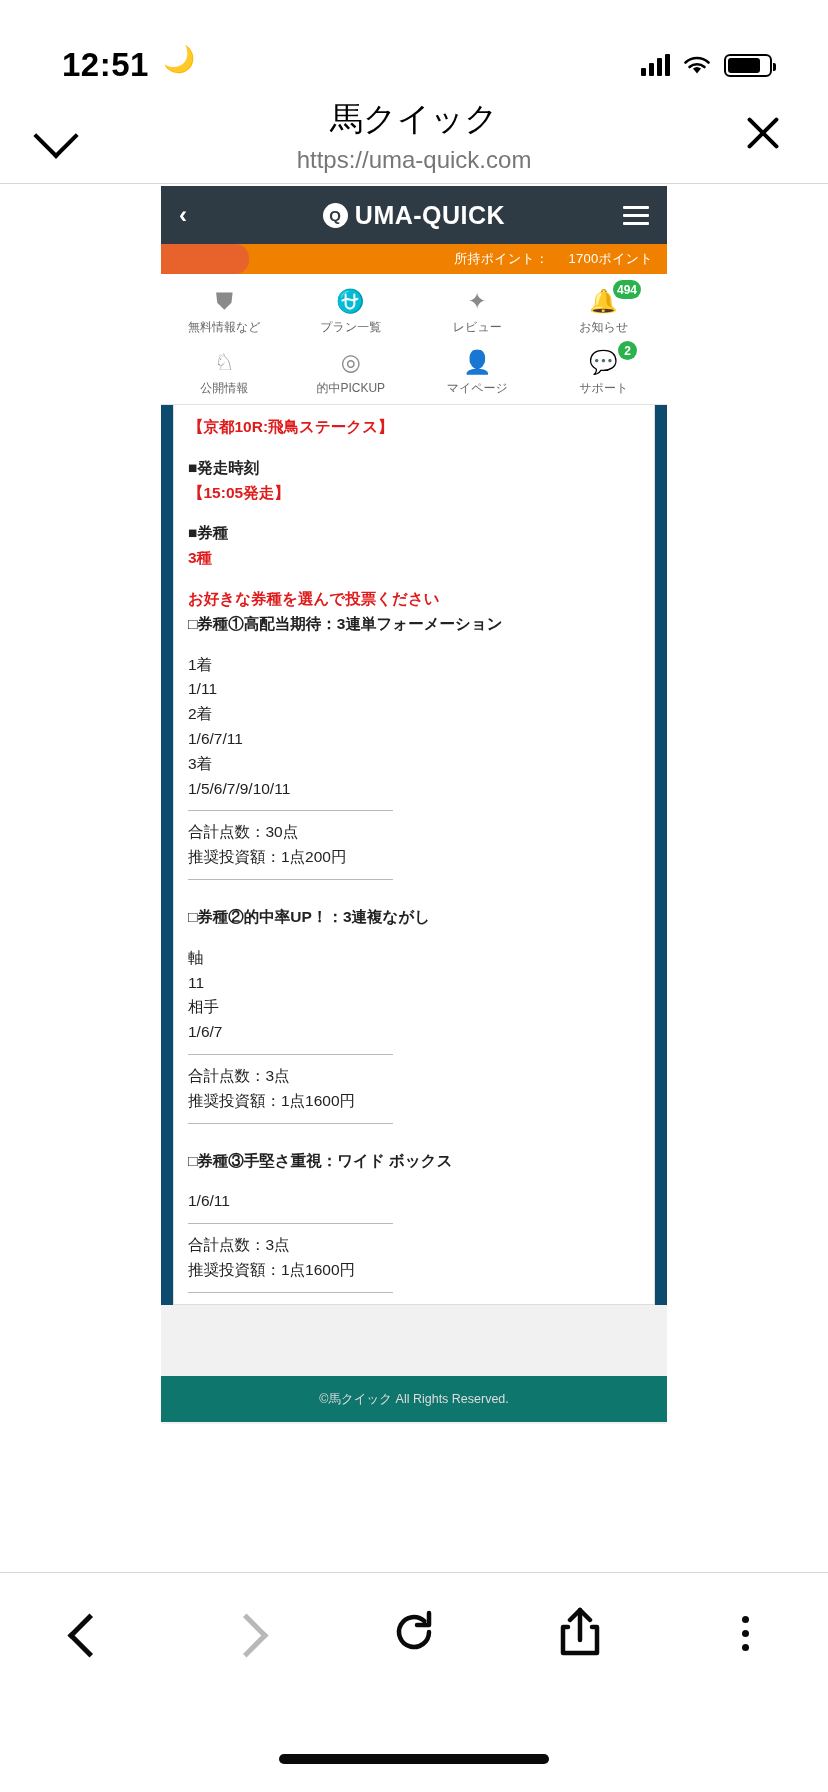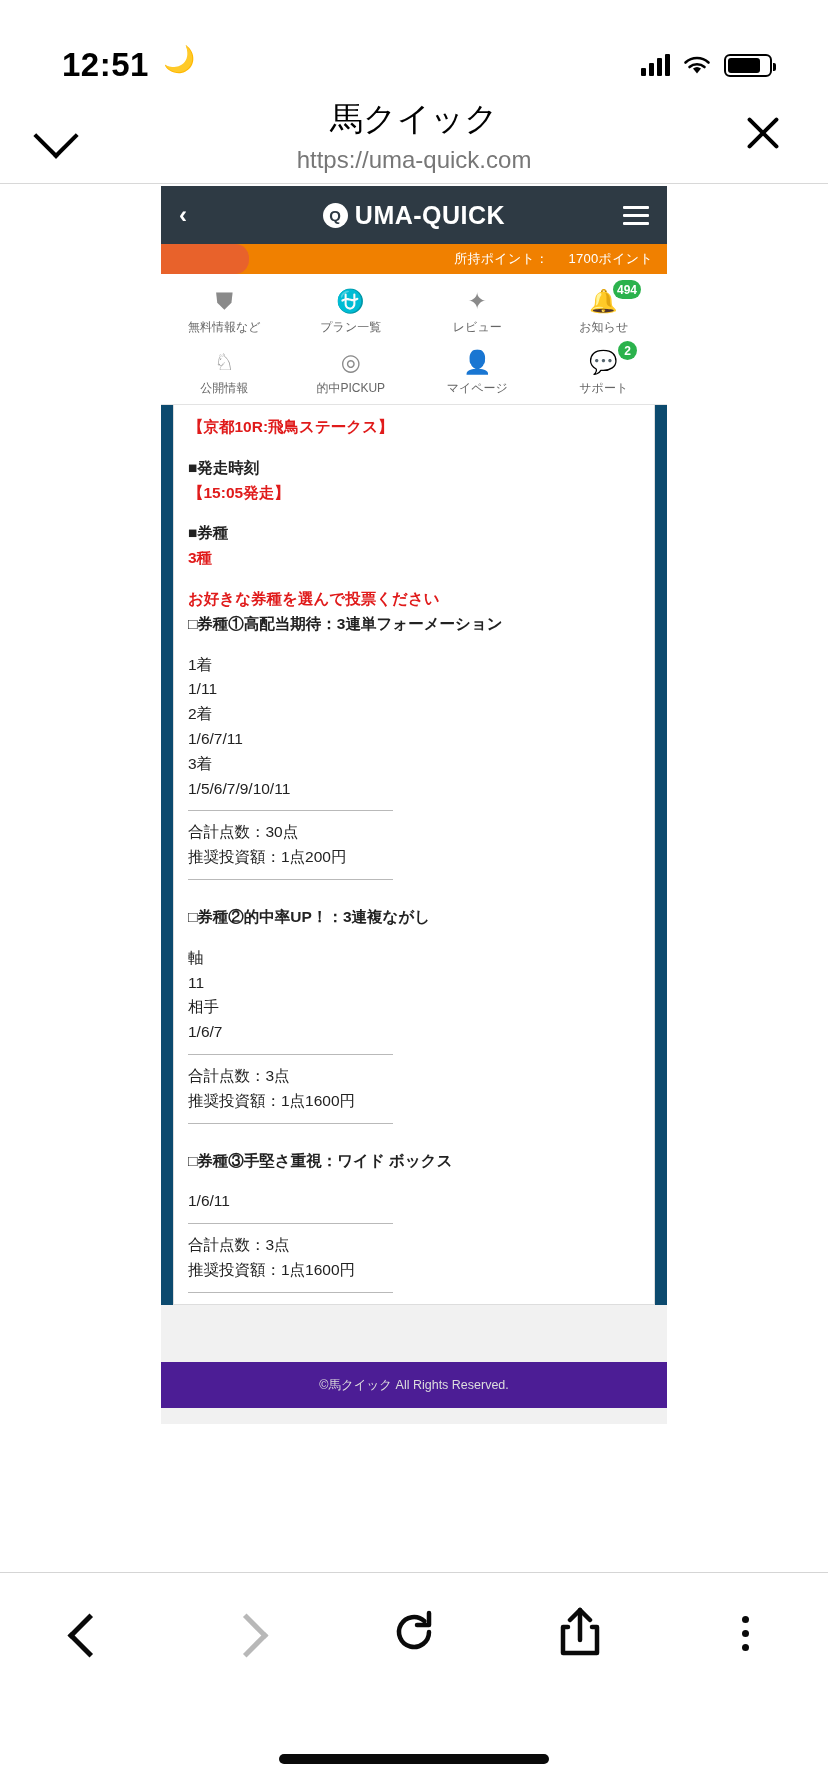--- a/index.html
+++ b/index.html
@@ -184,22 +184,22 @@
     overflow: hidden;
   }
   .ln { font-size: 15.5px; line-height: 1.6; color: #222; white-space: pre-wrap; }
   .ln.red { color: #e01b1b; font-weight: 700; }
   .ln.bold { font-weight: 700; }
   .ln.spacer { height: 16px; }
   .hr-line { height: 1px; background: #b9b9b9; width: 205px; margin: 9px 0; }
 
   .site-footer {
     position: absolute;
-    bottom: 16px; left: 0; width: 100%;
-    background: #4c1d95;
+    bottom: 2px; left: 0; width: 100%;
+    background: #0f766e;
     height: 46px;
     display: flex; align-items: center; justify-content: center;
   }
   .site-footer span { color: #ddd; font-size: 12.5px; }
 
   
   .toolbar {
     position: absolute;
     left: 0; bottom: 98px;
     width: 828px; height: 122px;

